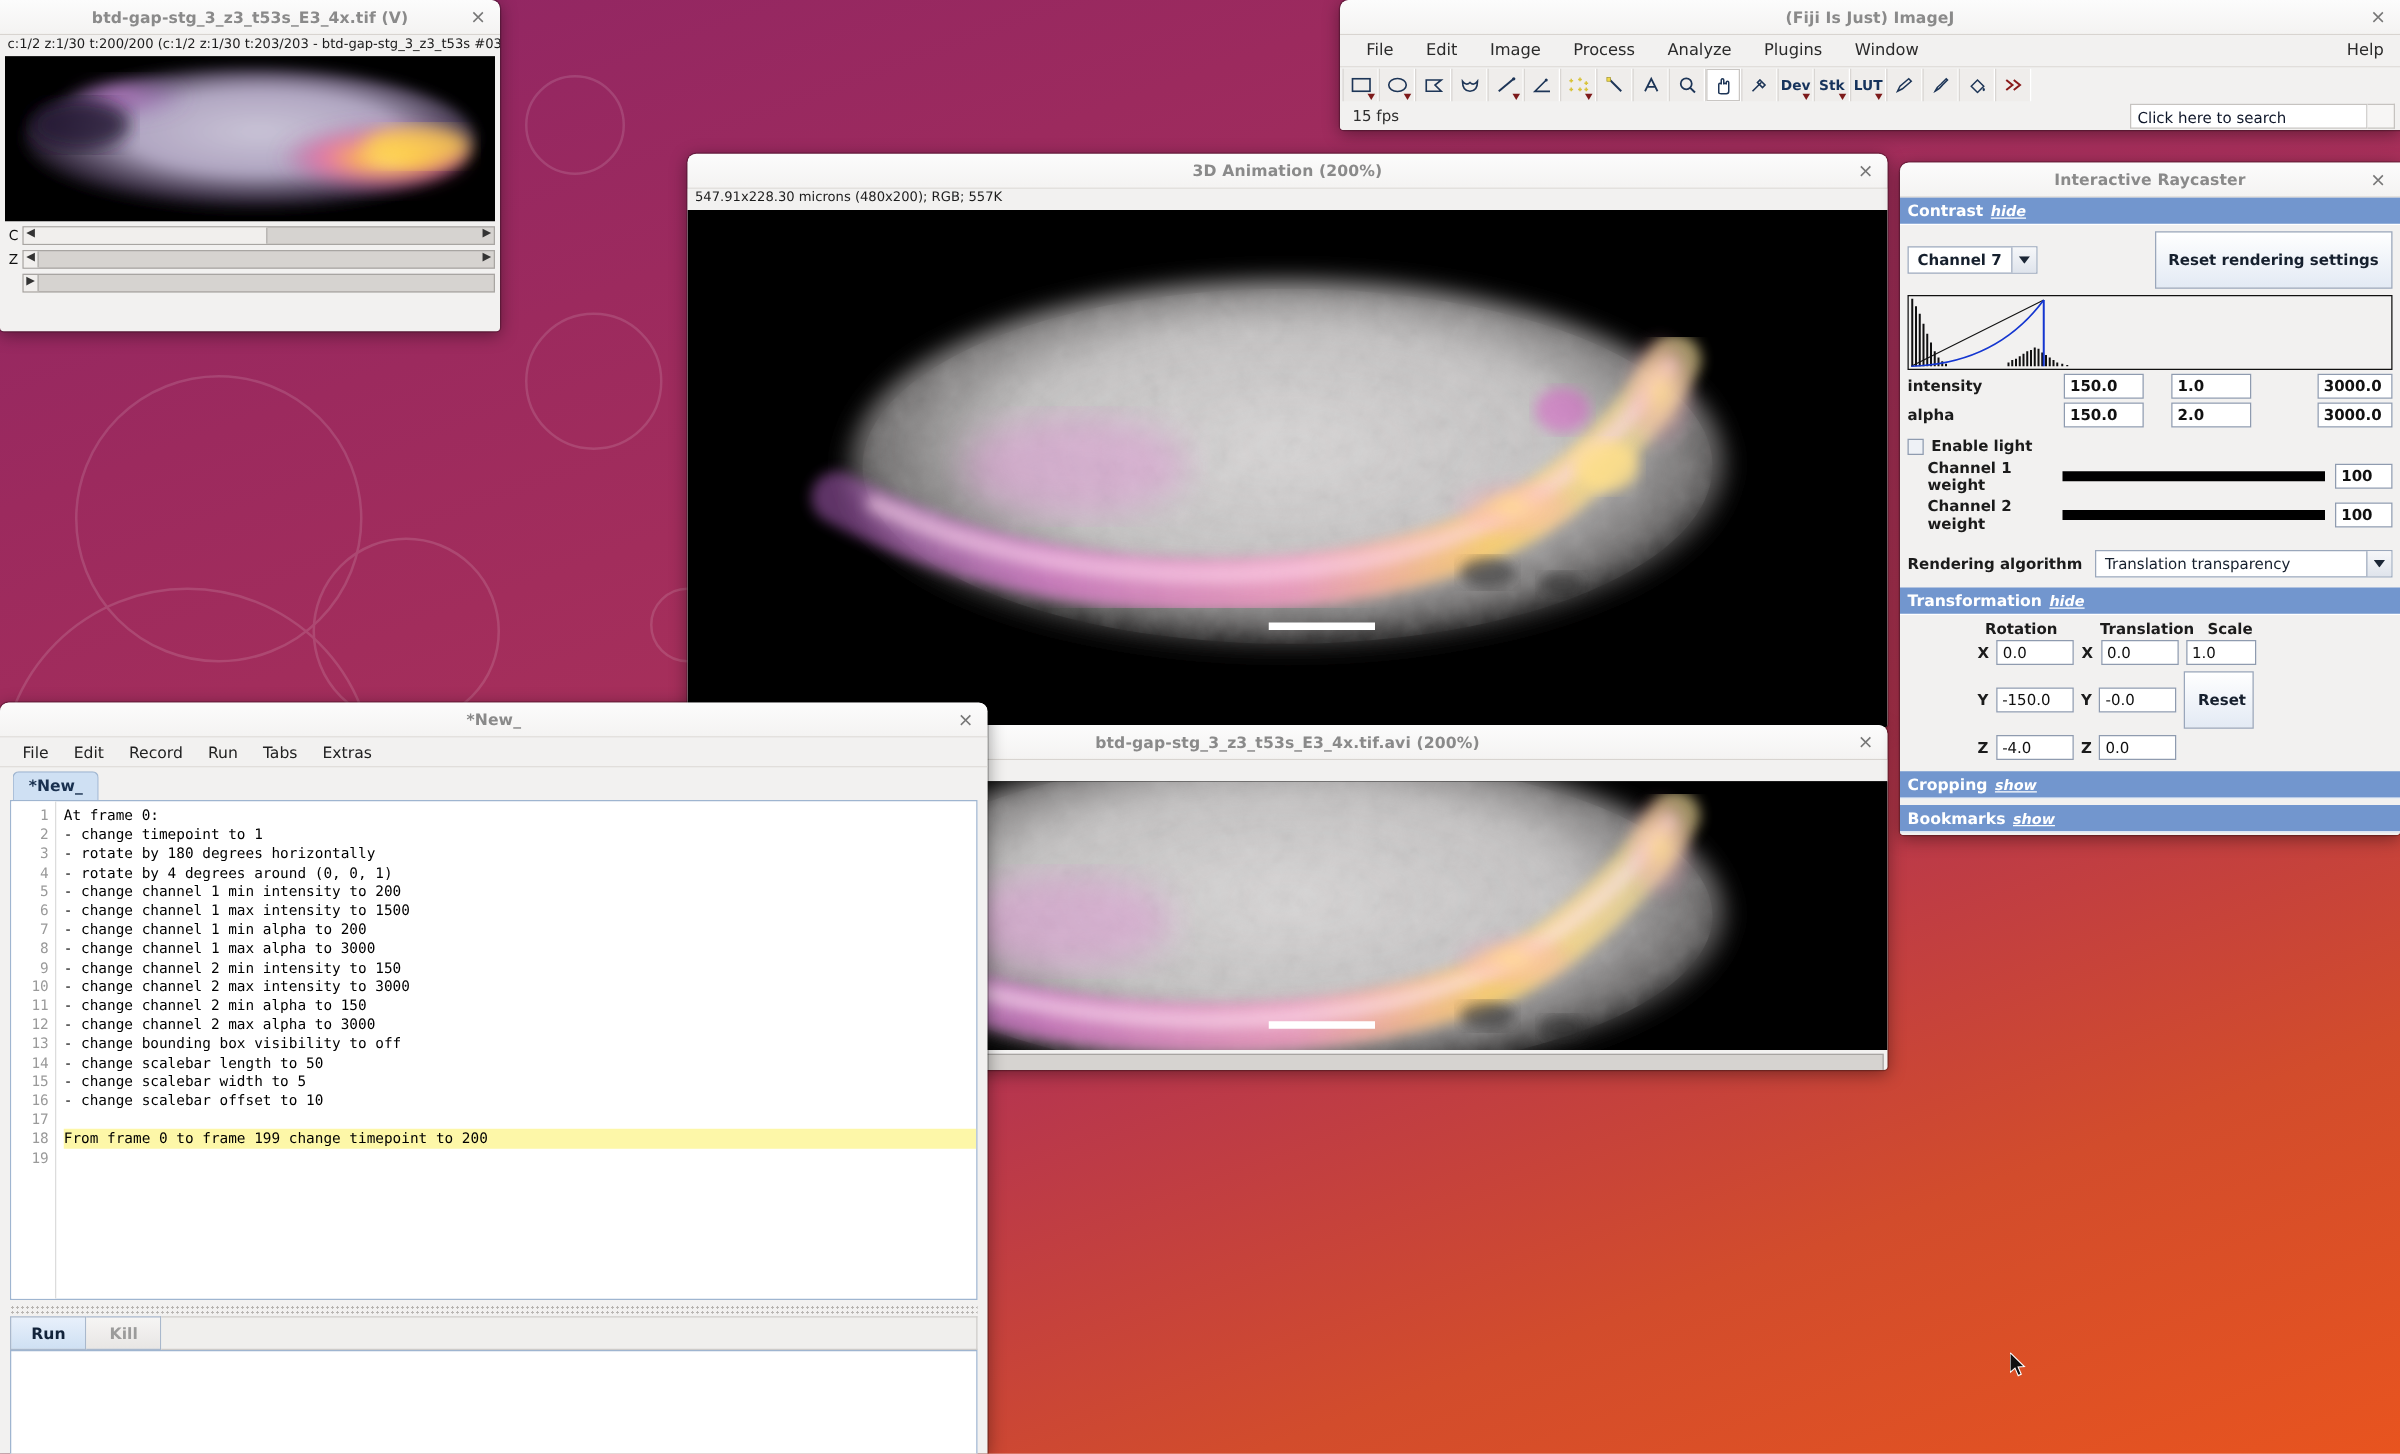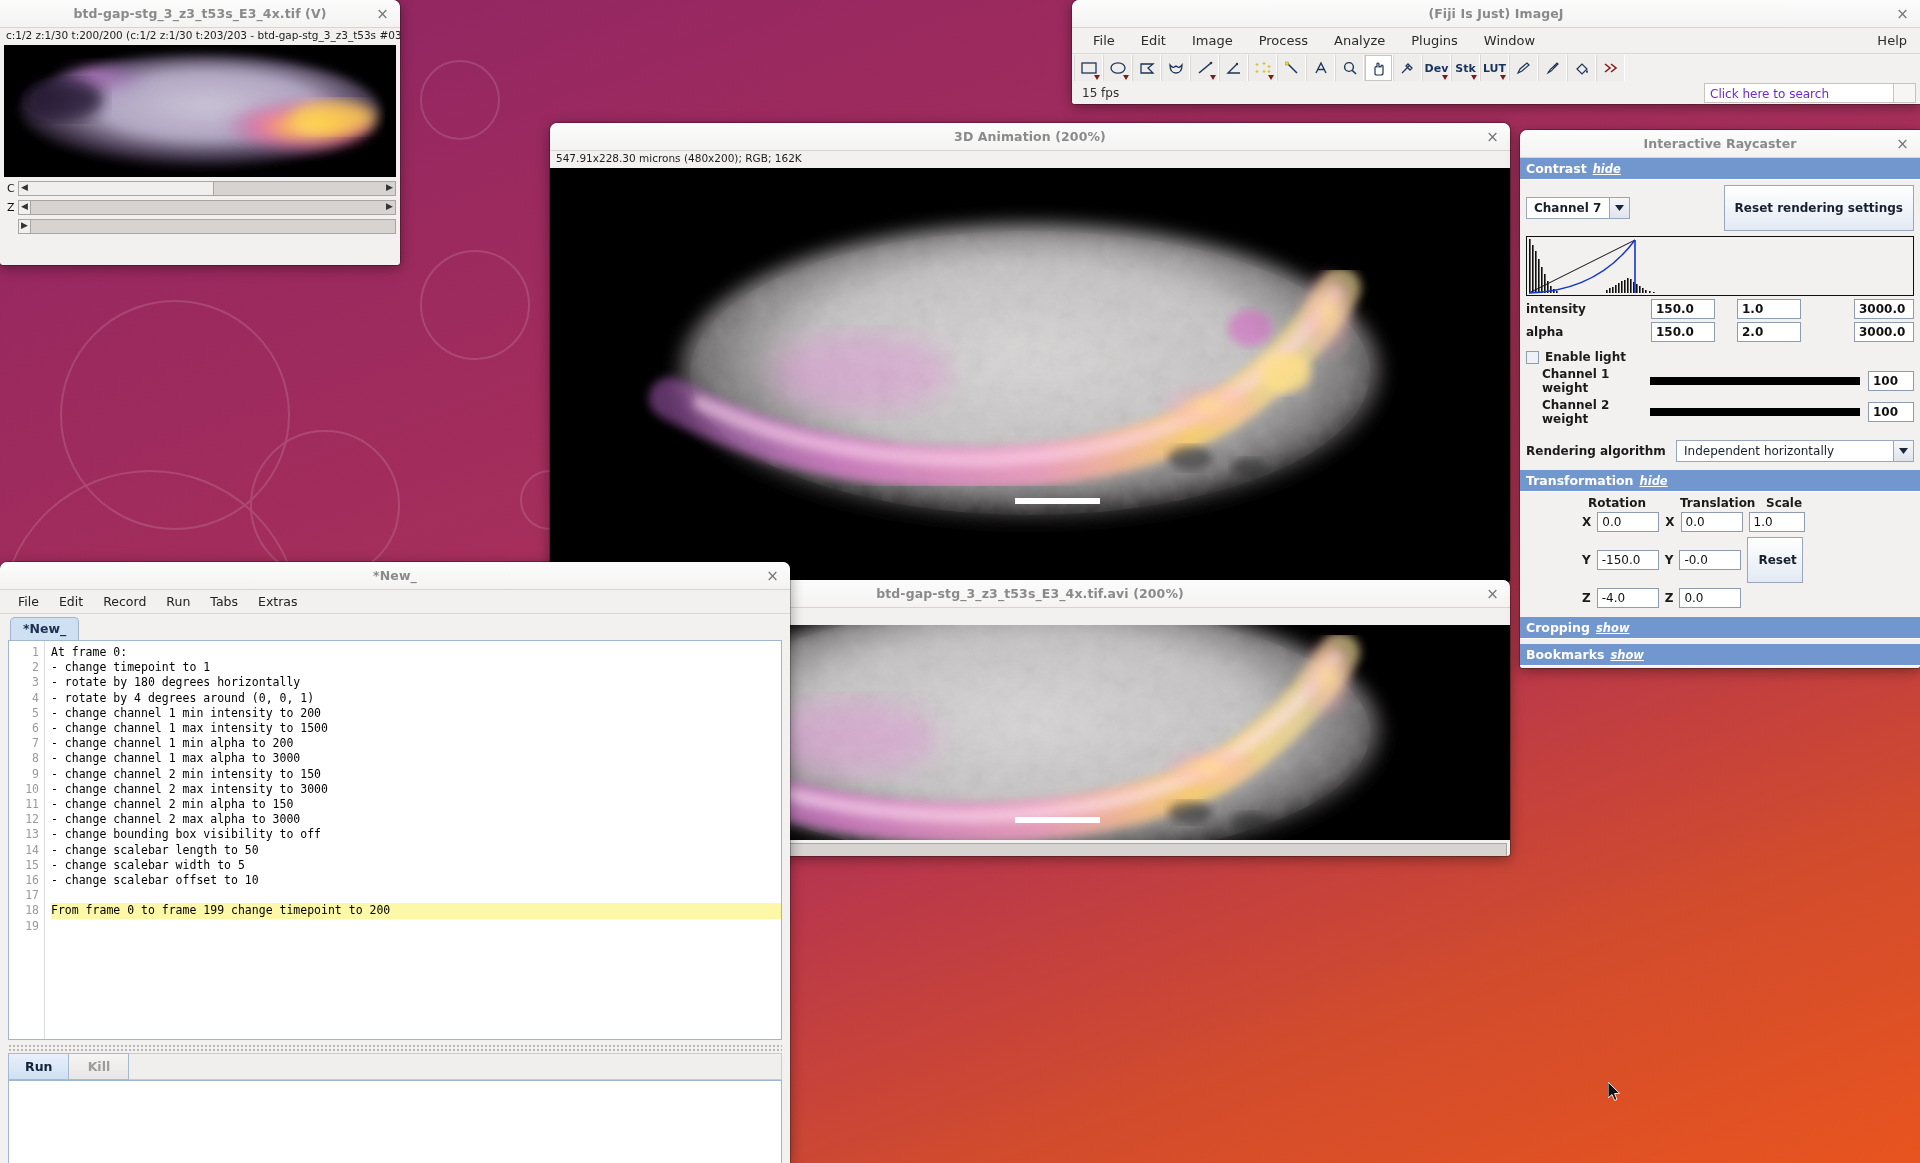--- a/index.html
+++ b/index.html
@@ -83,21 +83,21 @@
   .tool.active { background:#ffffff; box-shadow: inset 0 0 0 1px #c9c6c3; }
   .tool .tri { position:absolute; right:2px; bottom:1px; width:0;height:0;
     border-left:3.5px solid transparent; border-right:3.5px solid transparent; border-top:5px solid #7d1a1a;}
   .tool svg { display:block; }
   .tool .txt { font-size:11px; color:#16335c; font-weight:bold; font-family:"DejaVu Sans", sans-serif;}
   .ij-status { height: 22px; display:flex; align-items:center; background:#f2f1f0; }
   .ij-status .fps { font-size: 12px; color:#2e2e2e; padding-left: 10px; }
   .ij-status .sp { flex:1; }
   .ij-search {
     width: 190px; height: 20px; background:#fff; border:1px solid #c6c3c0;
-    font-size:12px; color:#6d28d9; padding: 1px 5px; line-height:18px; white-space:nowrap;
+    font-size:12px; color:#0f172a; padding: 1px 5px; line-height:18px; white-space:nowrap;
   }
   .ij-searchbtn { width:22px;height:20px;border:1px solid #c6c3c0;border-left:0;background:#f7f6f5; margin-right:4px;}
 
   
   #win-anim { left: 550px; top: 123px; width: 960px; height: 459px; }
   #win-anim .anim-canvas { width: 960px; height: 414px; background:#000; position:relative; overflow:hidden; }
 
   
   #win-avi { left: 550px; top: 580px; width: 960px; height: 276px; }
   #win-avi .avi-canvas { width: 960px; height: 215px; background:#000; position:relative; overflow:hidden; }
@@ -391,21 +391,21 @@
     <div class="ij-search">Click here to search</div>
     <div class="ij-searchbtn"></div>
   </div>
 </div>
 
 <div class="win" id="win-anim">
   <div class="titlebar">
     <span class="title">3D Animation (200%)</span>
     <span class="closeb">×</span>
   </div>
-  <div class="infobar">547.91x228.30 microns (480x200); RGB; 162K</div>
+  <div class="infobar">547.91x228.30 microns (480x200); RGB; 557K</div>
   <div class="anim-canvas">
     <svg width="960" height="414" viewBox="0 0 960 414">
       <defs>
         <radialGradient id="eg1" cx="50%" cy="45%" r="58%">
           <stop offset="0%" stop-color="#d8d6d6"></stop>
           <stop offset="55%" stop-color="#c4c2c2"></stop>
           <stop offset="82%" stop-color="#6d6b6b"></stop>
           <stop offset="100%" stop-color="#050505" stop-opacity="0"></stop>
         </radialGradient>
         <linearGradient id="eg2" x1="0" y1="0" x2="1" y2="0">
@@ -637,21 +637,21 @@
     </div>
     <div class="lblrow" style="padding-left:16px;">
       <span style="width:108px;">Channel 2 weight</span>
       <div class="track"></div>
       <div class="tbox" style="width:46px; margin-left:8px;">100</div>
     </div>
 
     <div class="lblrow" style="margin-top:14px; margin-bottom:2px;">
       <span style="width:150px;">Rendering algorithm</span>
       <div class="combo" style="flex:1; font-weight:normal;">
-        <span class="val" style="flex:1; font-weight:normal;">Independent horizontally</span>
+        <span class="val" style="flex:1; font-weight:normal;">Translation transparency</span>
         <span class="arw">
           <svg width="9" height="6">
               <polygon points="0,0 9,0 4.5,6" fill="#1b2636"></polygon>
             </svg>
         </span>
       </div>
     </div>
   </div>
 
   <div class="sect">

